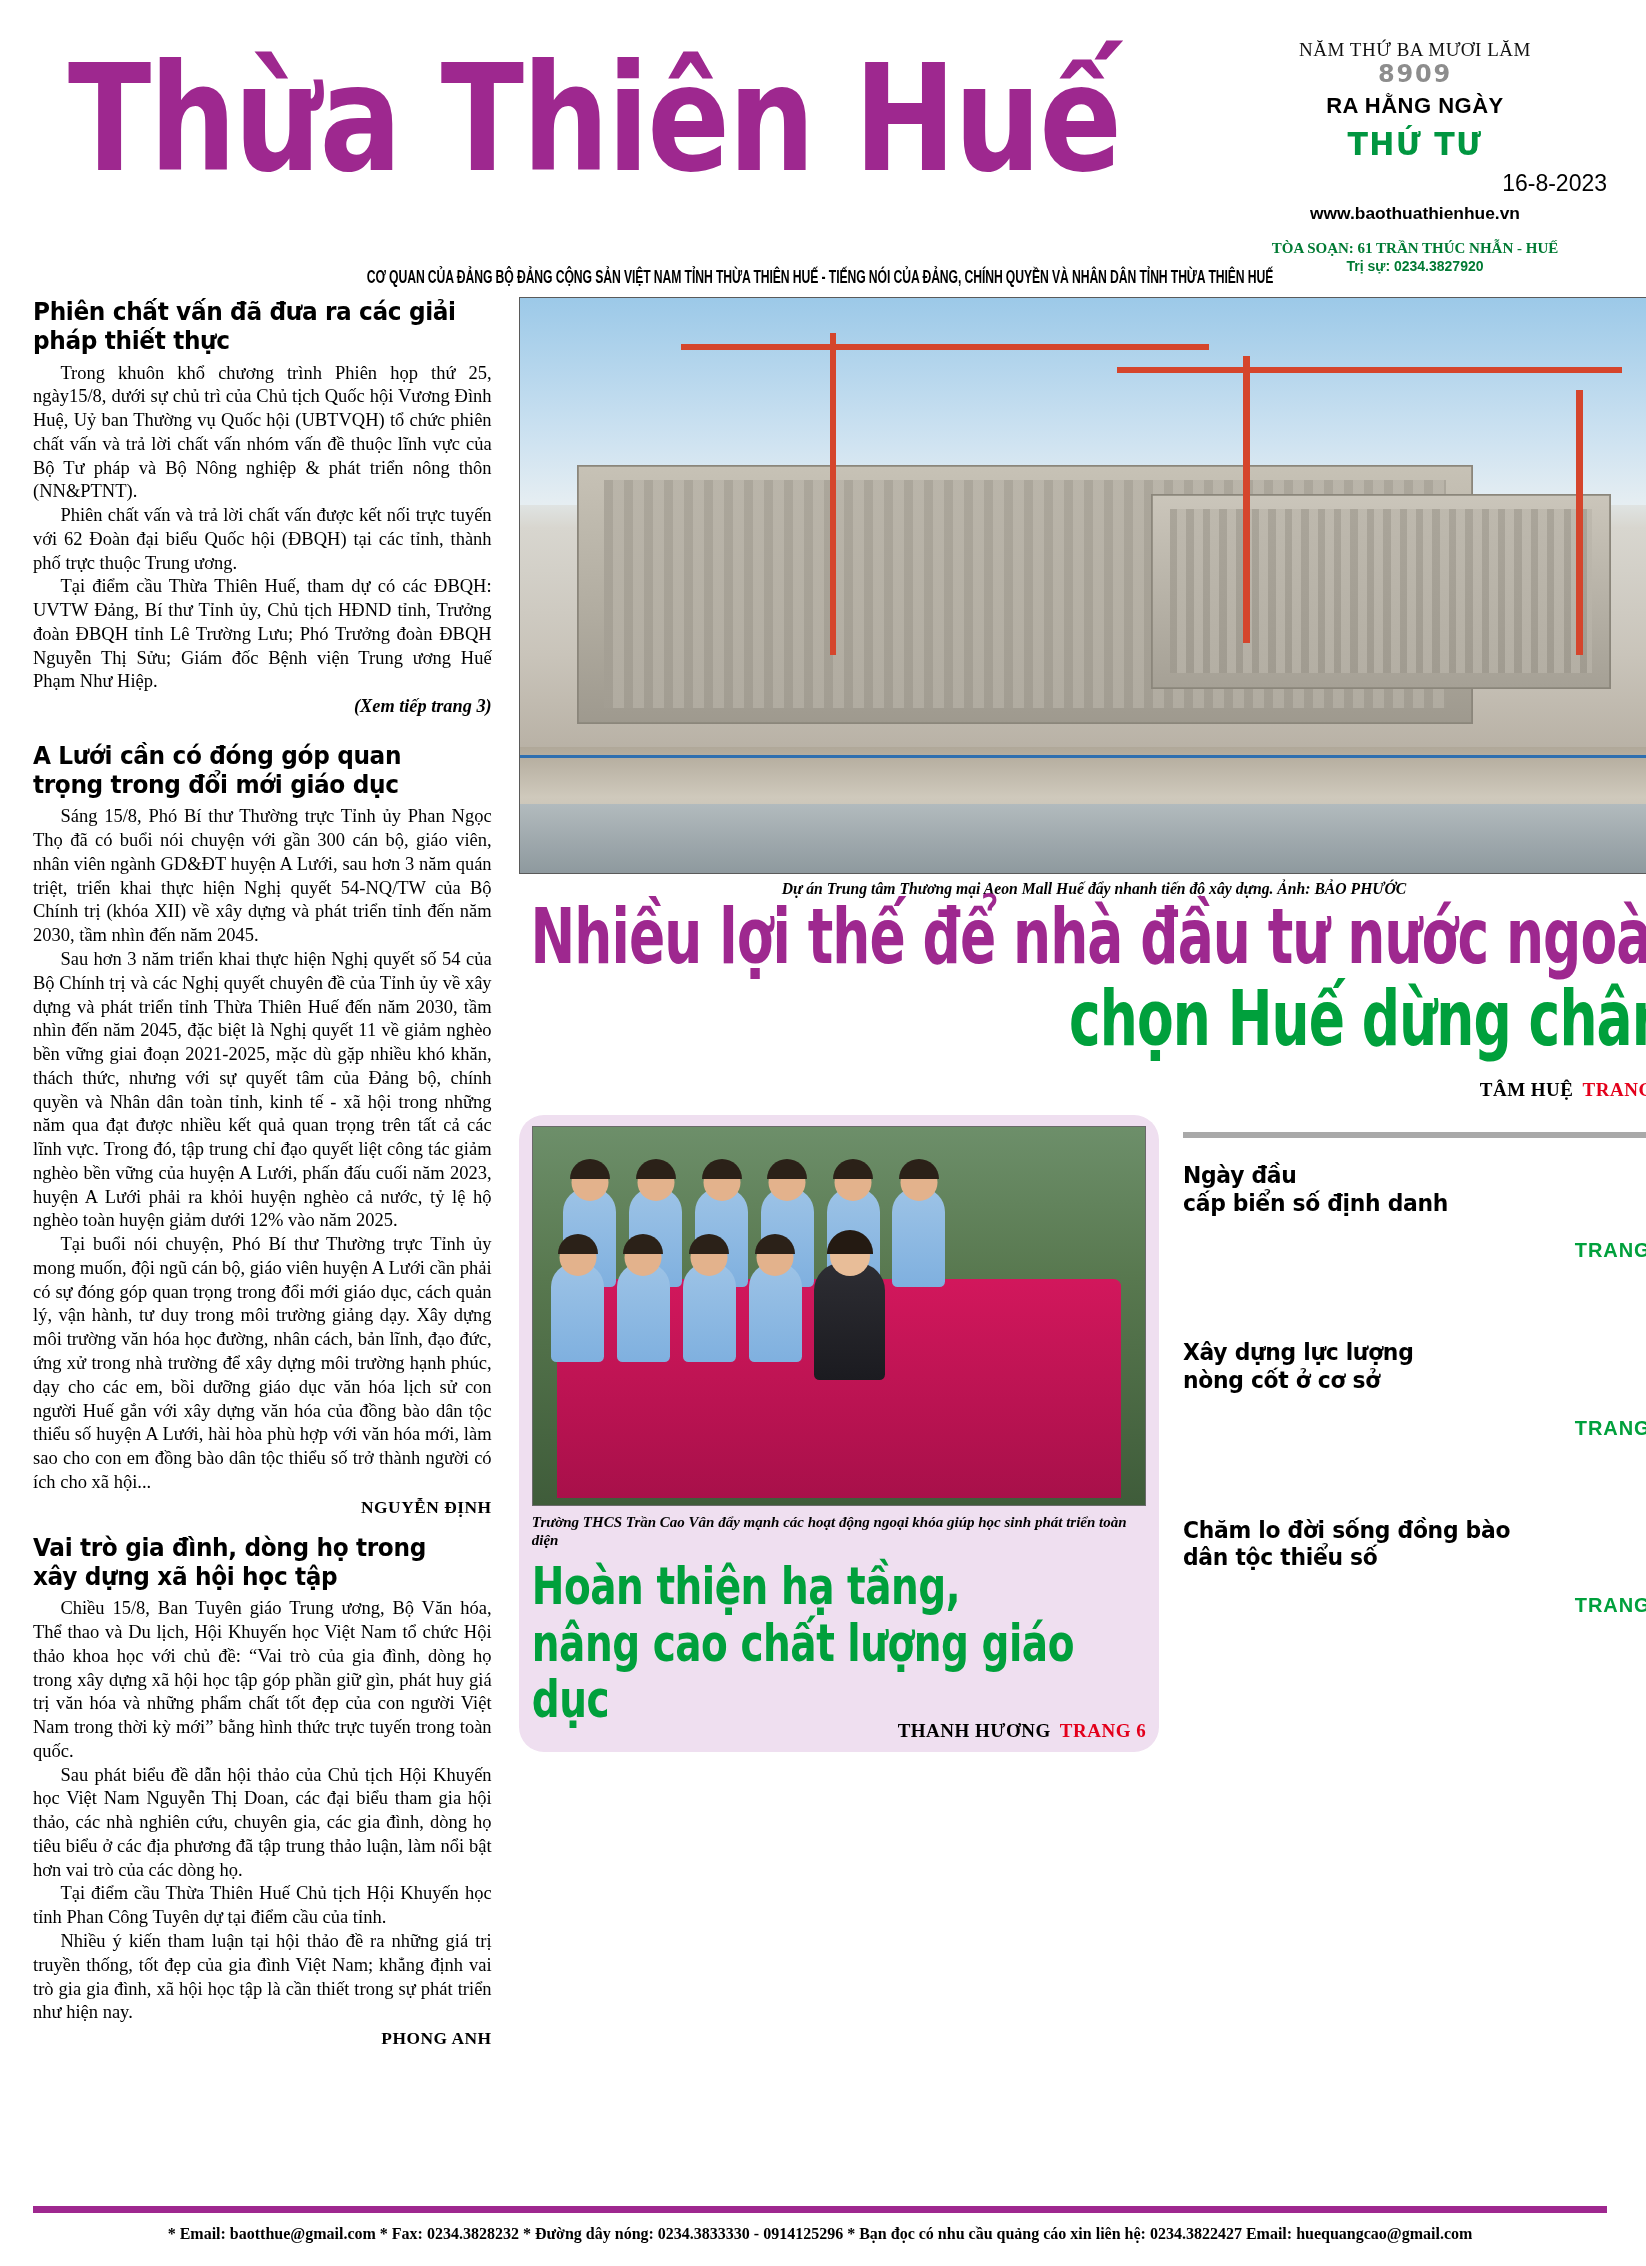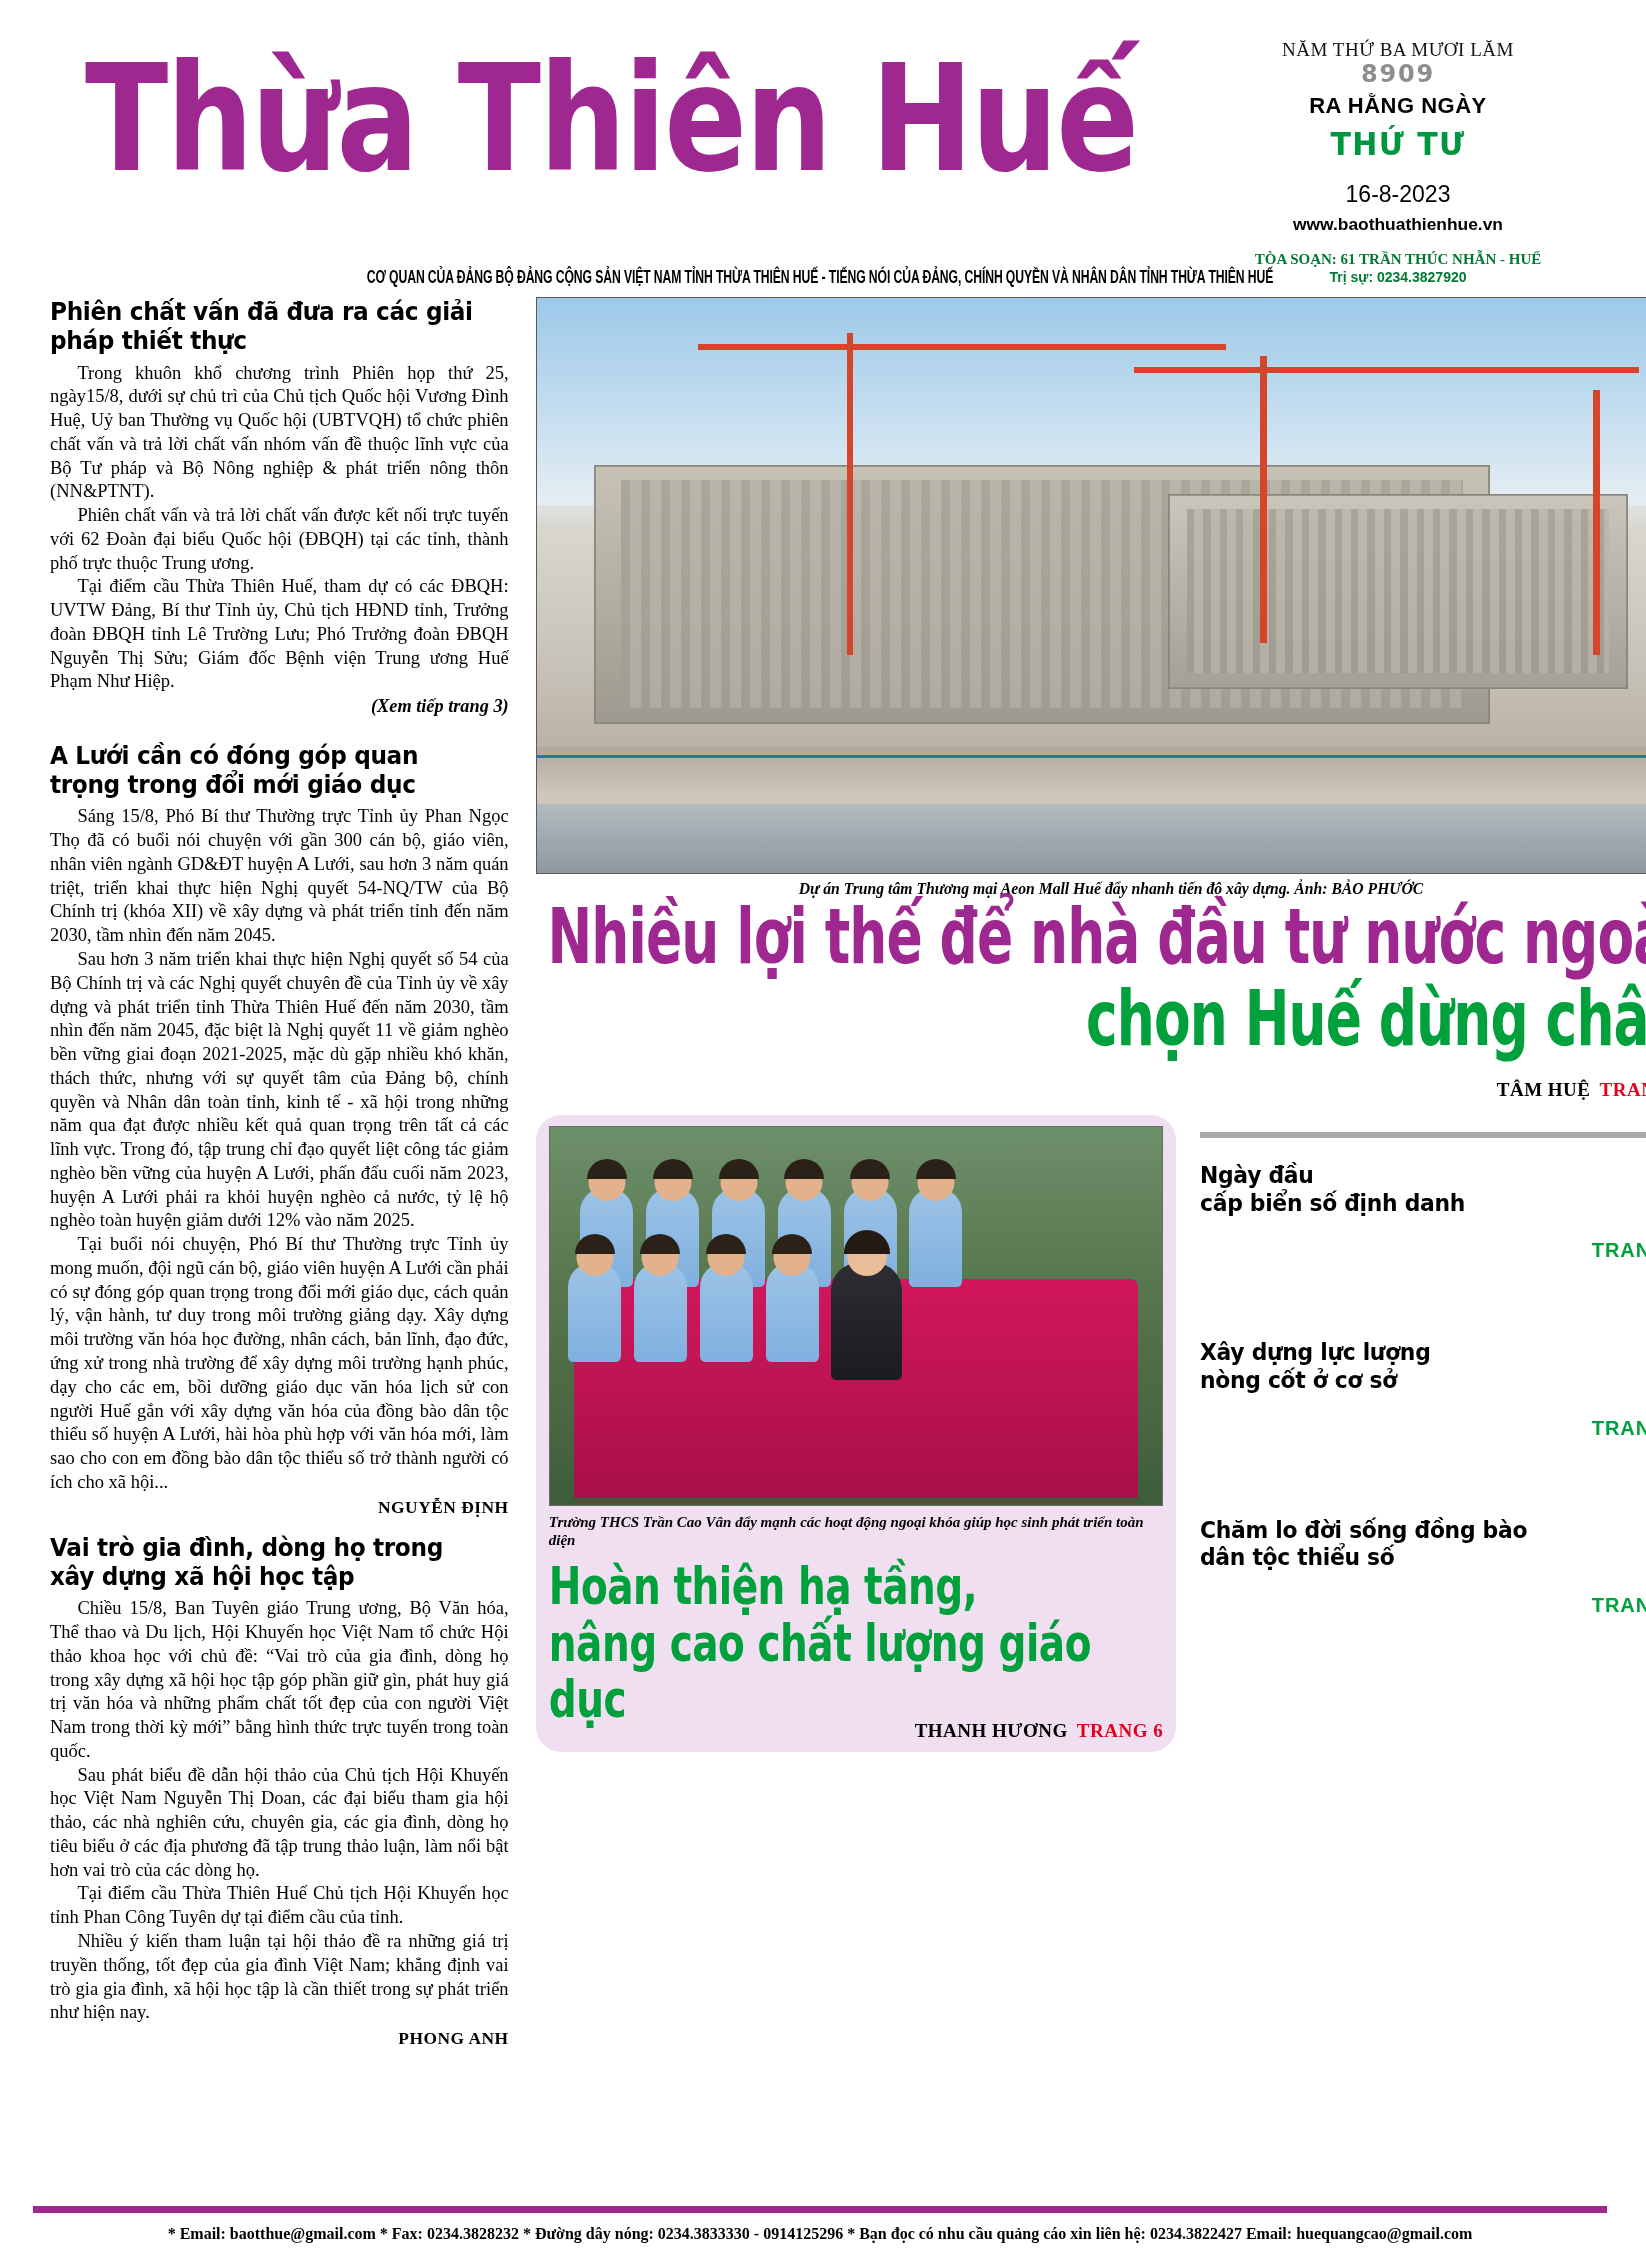--- a/index.html
+++ b/index.html
@@ -5,21 +5,21 @@
   * { box-sizing: border-box; }
   html, body { margin:0; padding:0; }
   body {
     width:1647px; height:2267px;
     background:#ffffff;
     font-family:"Liberation Serif", serif;
     color:#000;
     overflow:hidden;
     position:relative;
   }
-  .page { width:1640px; height:2267px; padding:0 50px; position:relative; }
+  .page { width:1640px; height:2267px; padding:0 33px; position:relative; }
 
   
   .masthead { display:flex; align-items:flex-start; padding-top:24px; height:274px; }
   .mast-left { flex:1 1 auto; position:relative; }
   .mast-title {
     font-family:"DejaVu Sans", sans-serif;
     font-weight:bold;
     font-size:122px;
     line-height:1.02;
     color:#9e288f;
@@ -44,21 +44,21 @@
   .mr-daily {
     font-family:"Liberation Sans", sans-serif; font-weight:bold;
     font-size:22px; color:#000; letter-spacing:0.5px; margin-top:5.5px;
   }
   .mr-weekday {
     font-family:"DejaVu Sans", sans-serif; font-weight:bold;
     font-size:30px; color:#009640; letter-spacing:1.4px; margin-top:6.4px;
     transform:scaleY(1.05);
   }
   .mr-date {
-    font-family:"Liberation Sans", sans-serif; font-size:23px; color:#000; margin-top:20px;
+    font-family:"Liberation Sans", sans-serif; font-size:23px; color:#000; margin-top:9px;text-align:right;
   }
   .mr-web {
     font-family:"Liberation Sans", sans-serif; font-weight:bold;
     font-size:17.4px; color:#000; margin-top:6.4px;
   }
   .mr-office {
     font-family:Liberation Serif, serif; font-weight:bold;
     font-size:15px; color:#007a33; margin-top:16px; white-space:nowrap;
   }
   .mr-admin {

